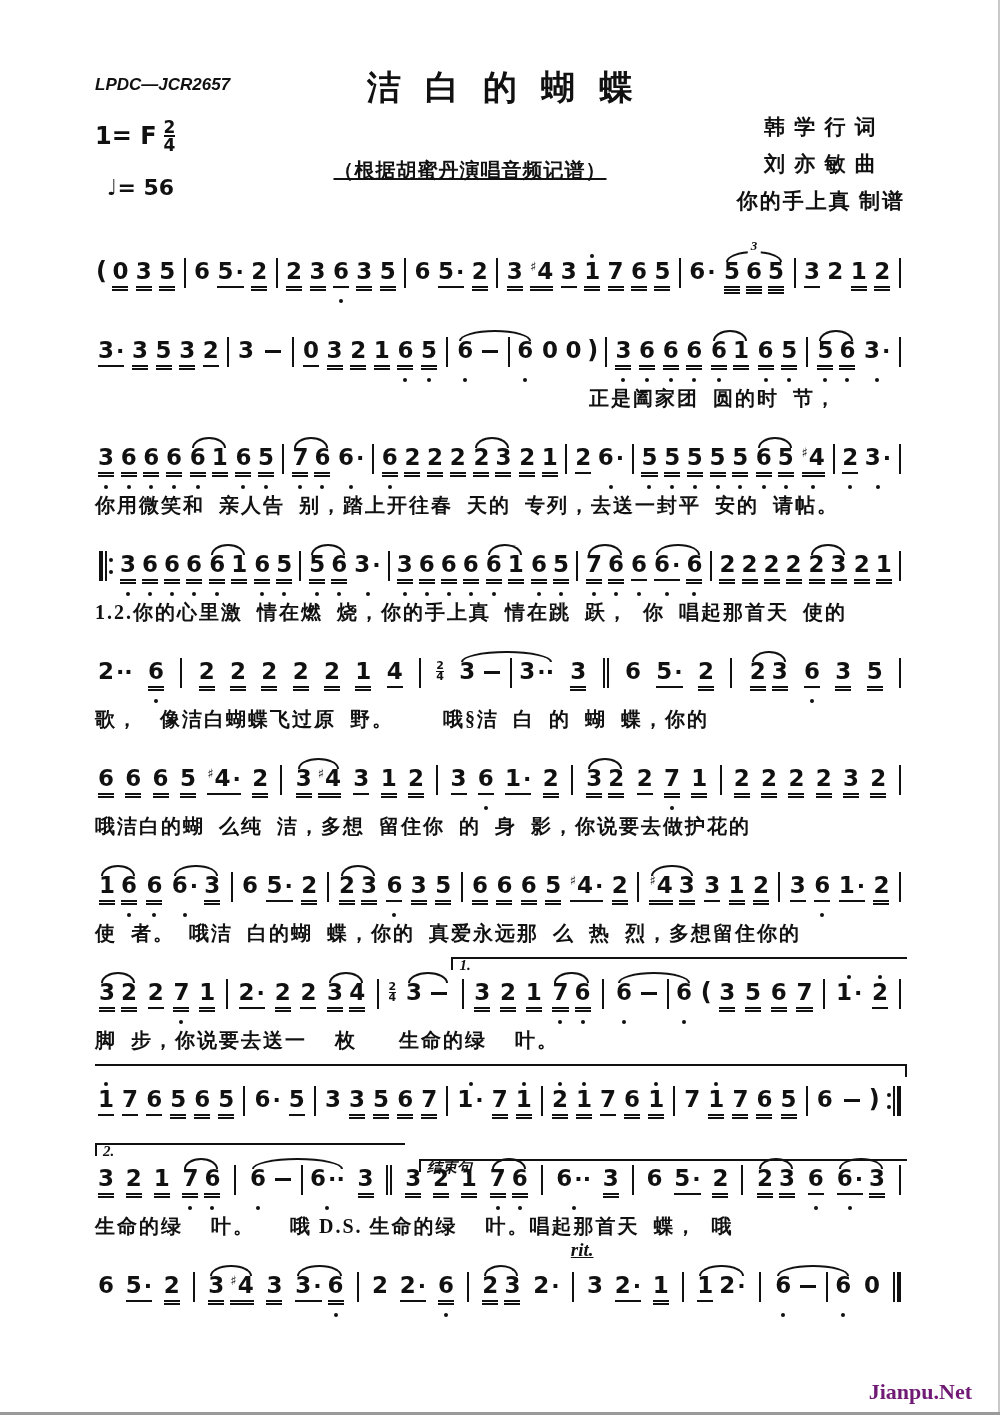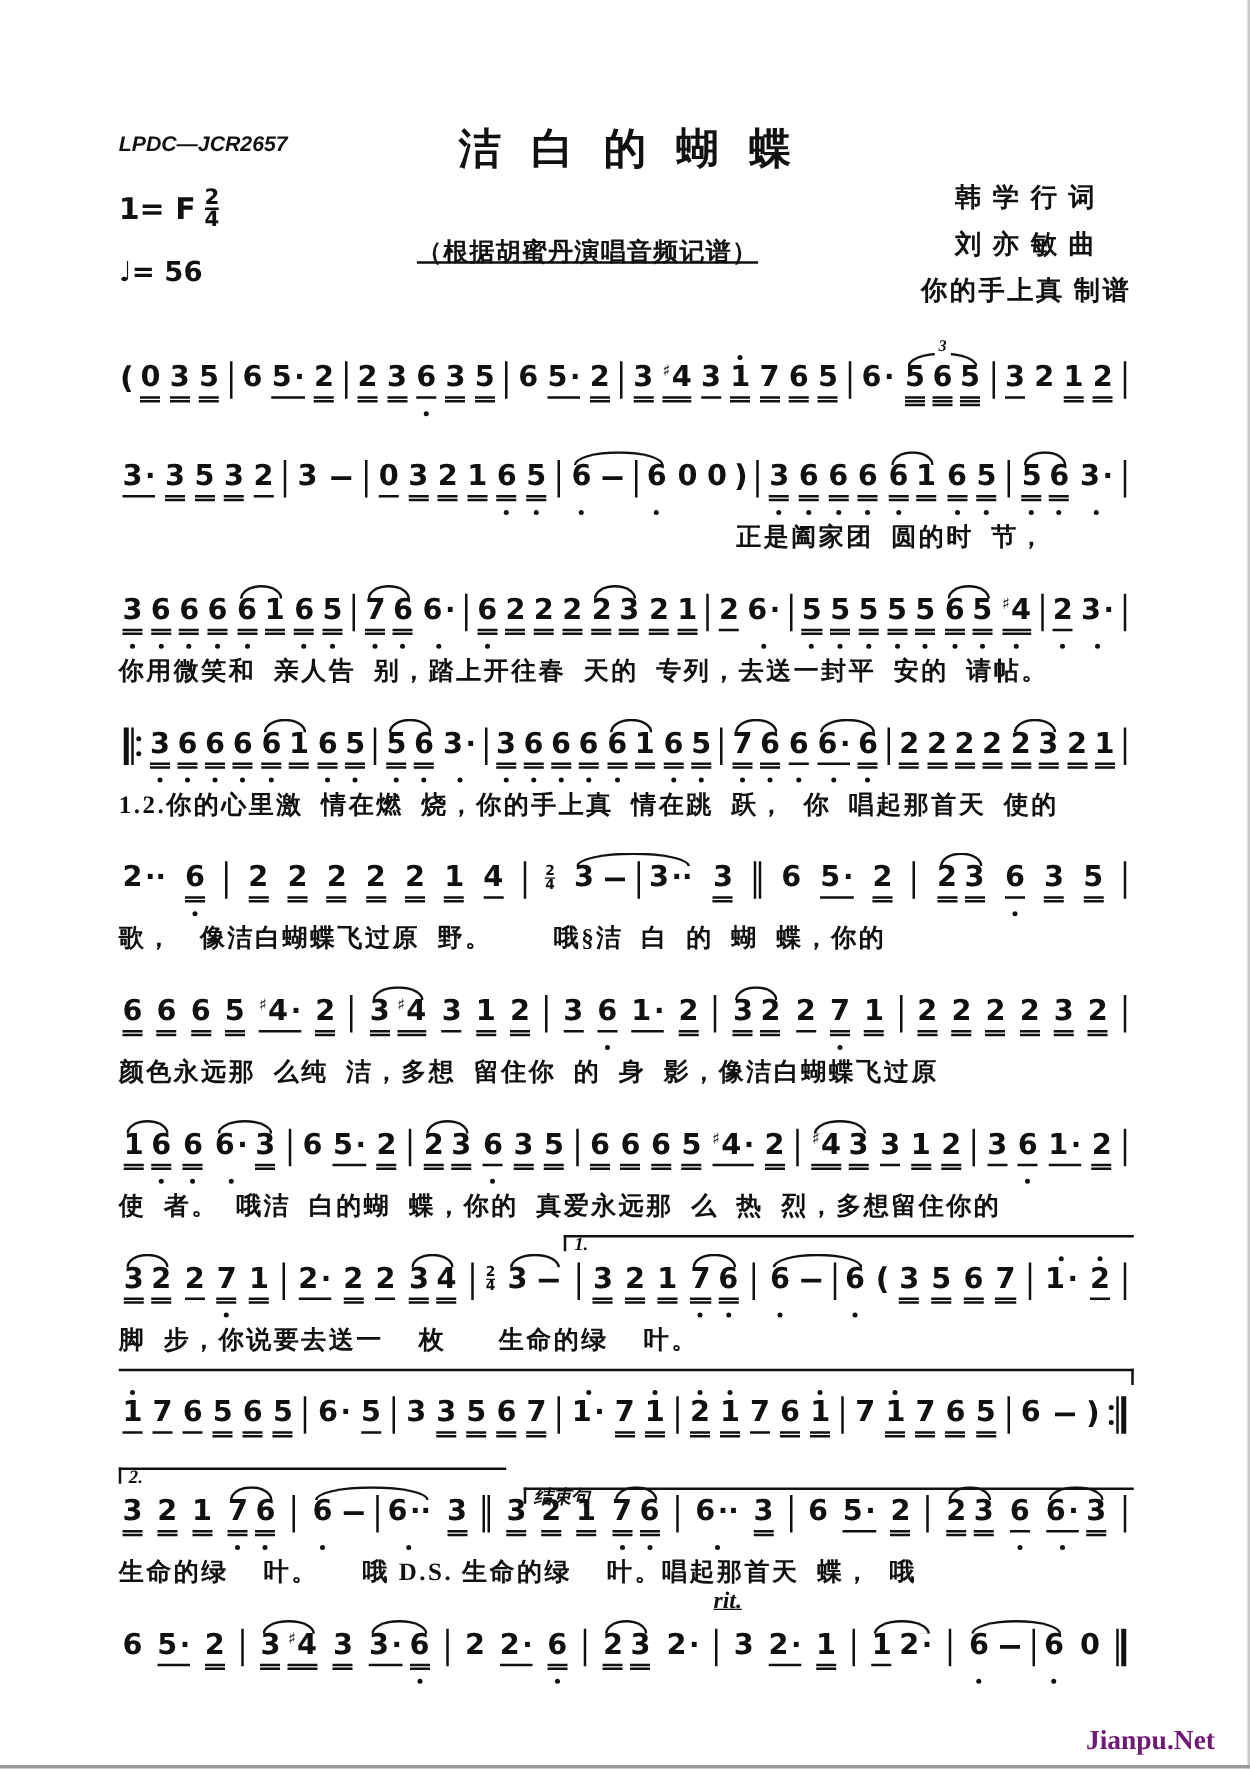--- a/index.html
+++ b/index.html
@@ -1,31 +1,31 @@
 <!DOCTYPE html>
 <html><head>
 <meta charset="utf-8">
 <style>
   html,body{margin:0;padding:0;background:#e8e8e8;}
-  .page{width:1000px;height:1415px;box-sizing:border-box;padding:100px 95px 0;position:relative;
+  .page{width:1000px;height:1415px;box-sizing:border-box;padding:69px 95px 0;position:relative;
         background:#fff;margin:0 auto;overflow:hidden;color:#111;}
   .edge-r{position:absolute;top:0;right:0;width:2px;height:100%;background:#c9c9c9;}
   .edge-b{position:absolute;left:0;bottom:0;width:100%;height:3px;background:#9a9a9a;}
 
   
   .hdr{position:relative;height:158px;}
   .catalog{position:absolute;left:0;top:6px;font:700 italic 17px "Liberation Sans",sans-serif;}
   .title{position:absolute;left:0;right:0;top:-4px;text-align:center;
          font:700 34px "Liberation Serif",serif;letter-spacing:24px;text-indent:24px;}
   .keyrow{position:absolute;left:0;top:50px;display:flex;align-items:center;
           font:700 24px "DejaVu Sans",sans-serif;justify-content:flex-end;}
   .frac{display:inline-flex;flex-direction:column;text-align:center;
         font:700 17px "DejaVu Sans",sans-serif;line-height:16px;margin-left:7px;}
   .frac .den{border-top:2px solid #111;}
-  .tempo{position:absolute;left:0;top:106px;font:700 22px "DejaVu Sans",sans-serif;}
+  .tempo{position:absolute;left:12px;top:106px;font:700 22px "DejaVu Sans",sans-serif;}
   .subtitle{position:absolute;left:0;right:60px;top:88px;text-align:center;
             font:700 20px "Liberation Serif",serif;letter-spacing:1px;text-decoration:underline;}
   .credits{position:absolute;right:0;top:40px;text-align:center;
            font:700 21px "Liberation Serif",serif;line-height:37px;letter-spacing:2px;}
 
   
   .music{margin-top:6px;}
   .sys{position:relative;padding-top:17px;}
   .notes-row{display:flex;justify-content:space-between;align-items:flex-start;}
   .nt{display:inline-block;vertical-align:top;text-align:center;padding:0 2px;margin:0 1px;}
@@ -1618,21 +1618,21 @@
             <span class="hd"></span>
             <span class="dg">2</span>
             <span class="ul">
               <i></i>
               <i></i>
             </span>
             <span class="ld"></span>
           </span>
           <span class="bar"></span>
         </div>
-        <div class="lyr">颜色永远那  么纯  洁，多想  留住你  的  身  影，像洁白蝴蝶飞过原</div>
+        <div class="lyr">哦洁白的蝴  么纯  洁，多想  留住你  的  身  影，你说要去做护花的</div>
       </div>
       <div class="sys">
         <div class="notes-row">
           <span class="slur">
             <span class="nt">
               <span class="hd"></span>
               <span class="dg">1</span>
               <span class="ul">
                 <i></i>
                 <i></i>

